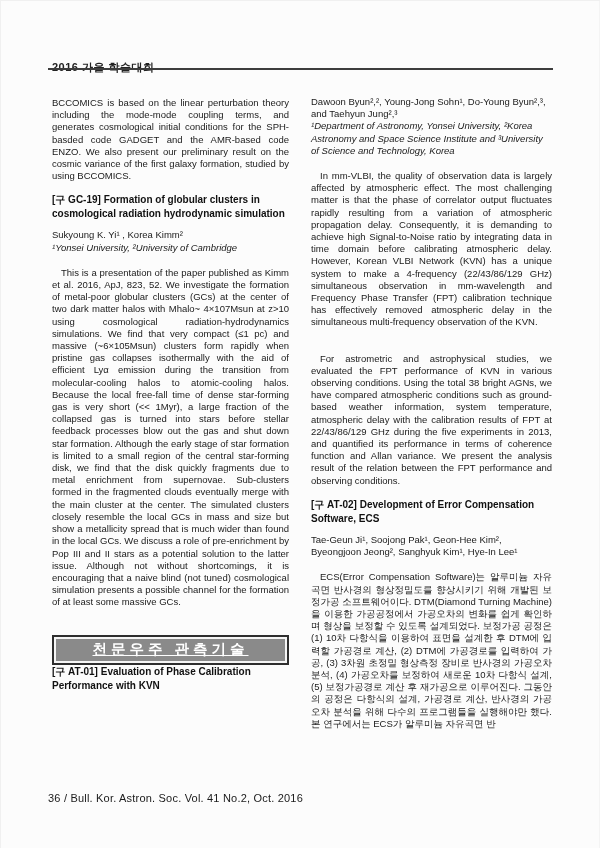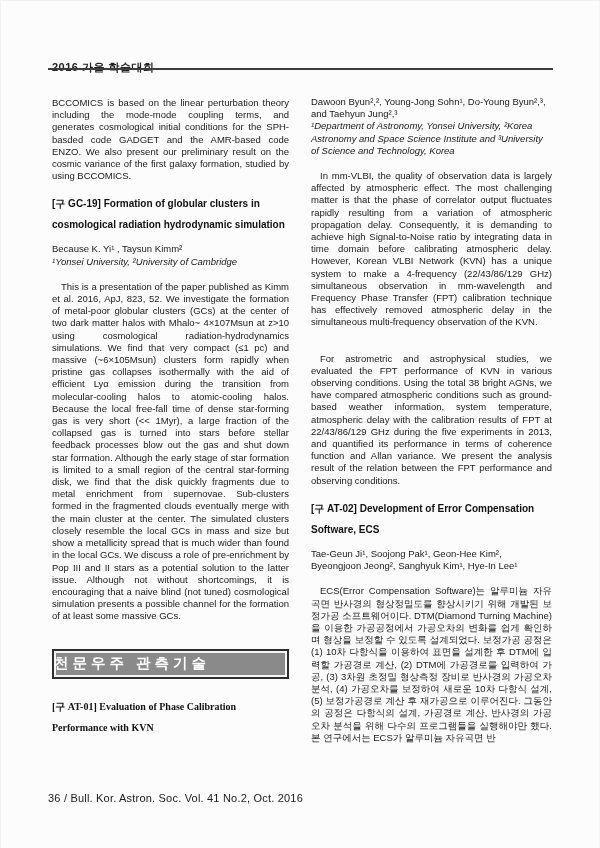--- a/index.html
+++ b/index.html
@@ -24,56 +24,58 @@
   }
   .col-left  { position:absolute; left:52px;  top:97px; width:237px; }
   .col-right { position:absolute; left:311px; top:96px; width:241px; }
   .body-text {
     font-size:9.5px; line-height:12.2px;
     text-align:justify; text-justify:inter-word;
     color:#1a1a1a;
   }
   .indent { text-indent:9px;margin-top:24px; }
   .heading {
-    font-size:10px; font-weight:bold; line-height:21px;
+    font-size:10px; font-weight:bold; line-height:14px;
     color:#111; text-align:left;
   }
   .authors { font-size:9.5px; line-height:12.2px; color:#1a1a1a; }
   .affil   { font-size:9.5px; line-height:12.2px; font-style:italic; color:#1a1a1a; }
   .mt-sec     { margin-top:11px; }
   .mt-authors { margin-top:8px; }
   .mt-abs     { margin-top:13px; }
   .session-banner {
     margin-top:26px;
     border:2px solid #2e2e2e;
     background:#8a8a8a;
     box-shadow: inset 0 0 0 2px #f5f5f5;
     color:#ffffff;
     font-weight:bold; font-size:14.5px; letter-spacing:4px;
+    text-align:center;
     padding:3px 0 4px 0;
+    text-decoration:underline;
   }
-  .mt-at01 { margin-top:17px;font-family:Liberation Serif, serif; }
+  .mt-at01 { margin-top:0; }
   .page-footer {
     position:absolute; left:48px; top:792px;
     font-size:11px; color:#1a1a1a; letter-spacing:0.2px;
   }
 </style>
 </head>
 <body>
 
 <div class="page">
 
   <div class="header-title">2016 가을 학술대회</div>
   <div class="header-rule"></div>
 
   <div class="col-left">
     <p class="body-text">BCCOMICS is based on the linear perturbation theory including the mode-mode coupling terms, and generates cosmological initial conditions for the SPH-basded code GADGET and the AMR-based code ENZO. We also present our preliminary result on the cosmic variance of the first galaxy formation, studied by using BCCOMICS.</p>
 
     <h3 class="heading mt-sec">[구 GC-19] Formation of globular clusters in cosmological radiation hydrodynamic simulation</h3>
-    <p class="authors mt-authors">Because K. Yi¹ , Taysun Kimm²</p>
+    <p class="authors mt-authors">Sukyoung K. Yi¹ , Korea Kimm²</p>
     <p class="affil">¹Yonsei University, ²University of Cambridge</p>
     <p class="body-text indent mt-abs">This is a presentation of the paper published as Kimm et al. 2016, ApJ, 823, 52. We investigate the formation of metal-poor globular clusters (GCs) at the center of two dark matter halos with Mhalo~ 4×107Msun at z&gt;10 using cosmological radiation-hydrodynamics simulations. We find that very compact (≤1 pc) and massive (~6×105Msun) clusters form rapidly when pristine gas collapses isothermally with the aid of efficient Lyα emission during the transition from molecular-cooling halos to atomic-cooling halos. Because the local free-fall time of dense star-forming gas is very short (&lt;&lt; 1Myr), a large fraction of the collapsed gas is turned into stars before stellar feedback processes blow out the gas and shut down star formation. Although the early stage of star formation is limited to a small region of the central star-forming disk, we find that the disk quickly fragments due to metal enrichment from supernovae. Sub-clusters formed in the fragmented clouds eventually merge with the main cluster at the center. The simulated clusters closely resemble the local GCs in mass and size but show a metallicity spread that is much wider than found in the local GCs. We discuss a role of pre-enrichment by Pop III and II stars as a potential solution to the latter issue. Although not without shortcomings, it is encouraging that a naive blind (not tuned) cosmological simulation presents a possible channel for the formation of at least some massive GCs.</p>
 
     <div class="session-banner">천문우주 관측기술</div>
 
     <h3 class="heading mt-at01">[구 AT-01] Evaluation of Phase Calibration Performance with KVN</h3>
   </div>
 
   <div class="col-right">
     <p class="authors">Dawoon Byun²,², Young-Jong Sohn¹, Do-Young Byun²,³, and Taehyun Jung²,³</p>

